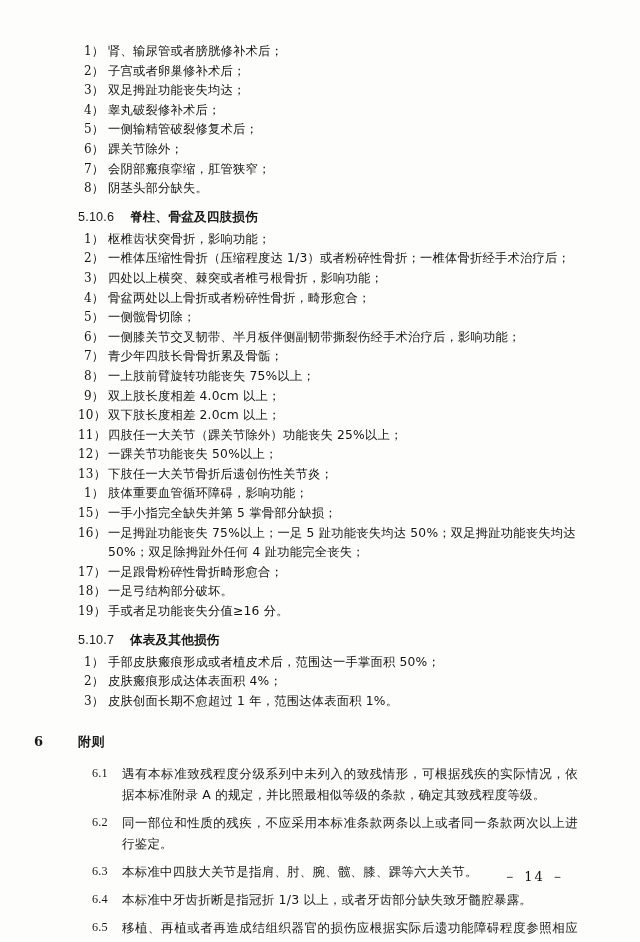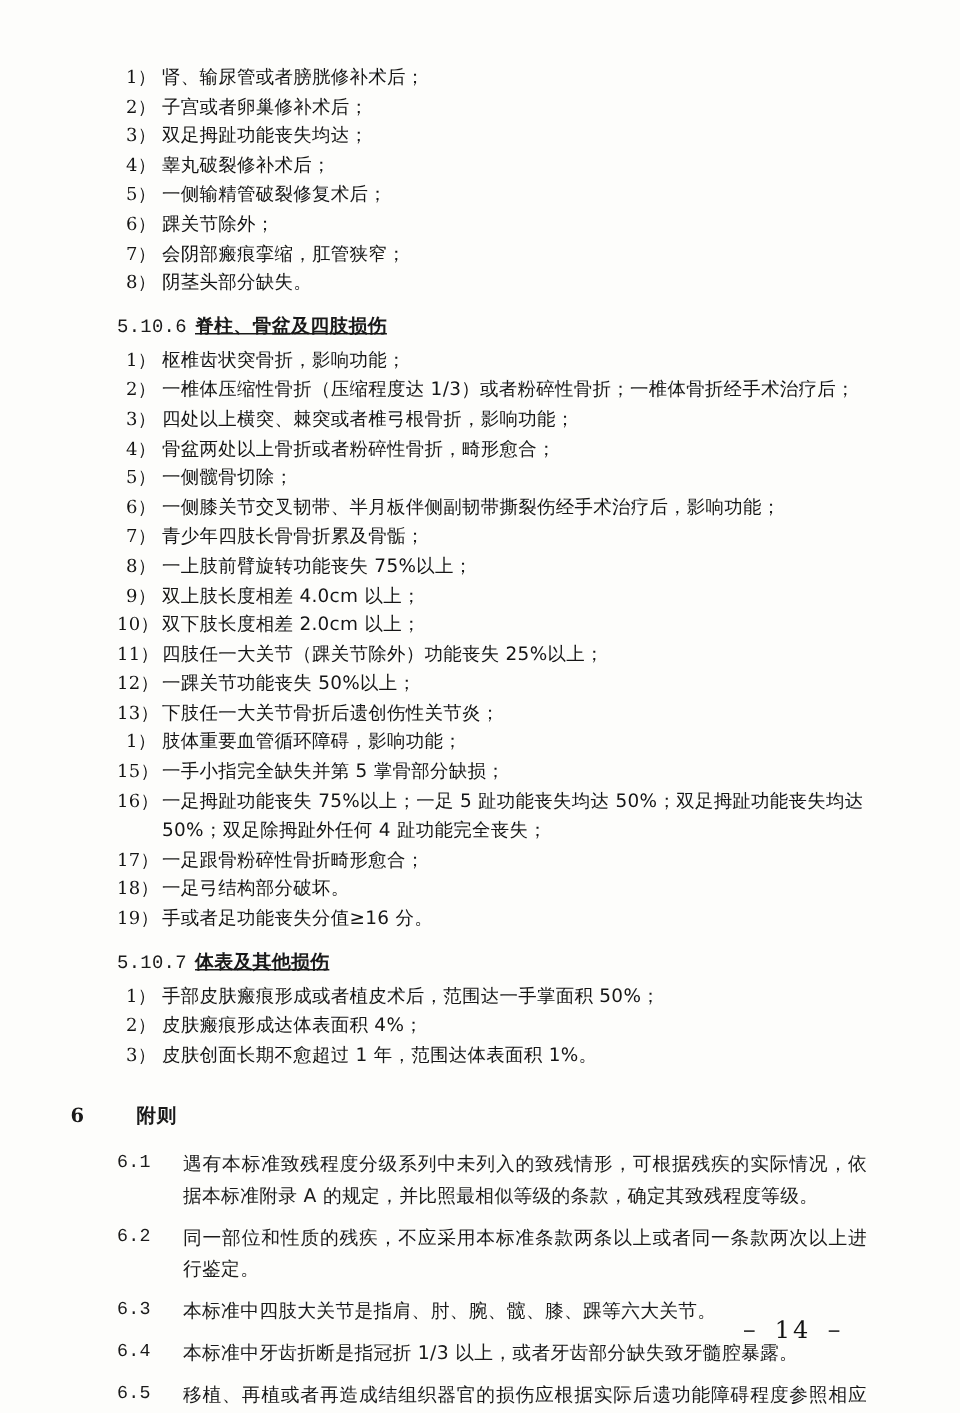--- a/index.html
+++ b/index.html
@@ -59,29 +59,28 @@
     font-size: 12.6px;
     font-weight: bold;
     margin: 8px 0 3px 0;
     line-height: 20px;
     letter-spacing: 0.2px;
   }
   .sec-head .sec-num {
     display: inline-block;
     width: 52px;
     font-weight: normal;
-    font-family: Liberation Mono, monospace;
+    font-family: Liberation Sans, sans-serif;
   }
   .sec-head .sec-title {
     font-weight: bold;
-    text-decoration: underline;
   }
   
   .chap-head {
-    margin: 22px 0 12px 13px;
+    margin: 22px 0 12px 0;
     font-size: 13px;
     font-weight: bold;
     position: relative;
     padding-left: 0;
     letter-spacing: 0.5px;
   }
   .chap-head .chap-num {
     display: inline-block;
     width: 44px;
     margin-left: -44px;
@@ -95,31 +94,31 @@
     position: relative;
     padding-left: 44px;
     font-size: 12.5px;
     line-height: 21px;
     margin-bottom: 7px;
     text-align: justify;
     letter-spacing: 0.2px;
   }
   .clause .cl-num {
     position: absolute;
-    left: 0;
+    left: 14px;
     top: 0;
     width: 36px;
-    font-family: Liberation Mono, monospace;
+    font-family: Liberation Serif, serif;
     font-size: 12.2px;
   }
   .footer {
     position: absolute;
     right: 74px;
-    bottom: 44px;
-    font-size: 16px;
+    bottom: 56px;
+    font-size: 13px;
     font-family: "DejaVu Serif", "Liberation Serif", serif;
     letter-spacing: 2px;
     color: #111;
   }
 </style>
 </head>
 <body>
 
 <div class="page">
   <div class="content">

